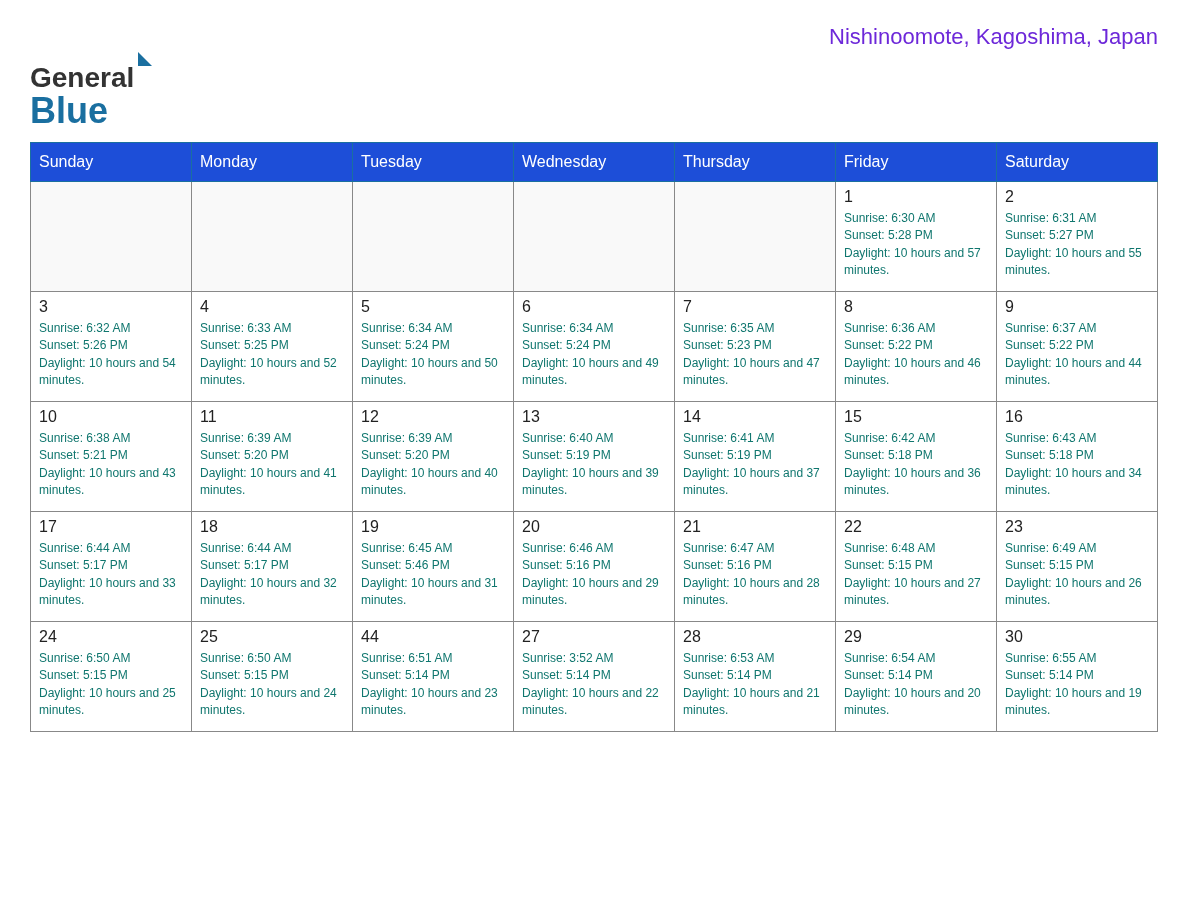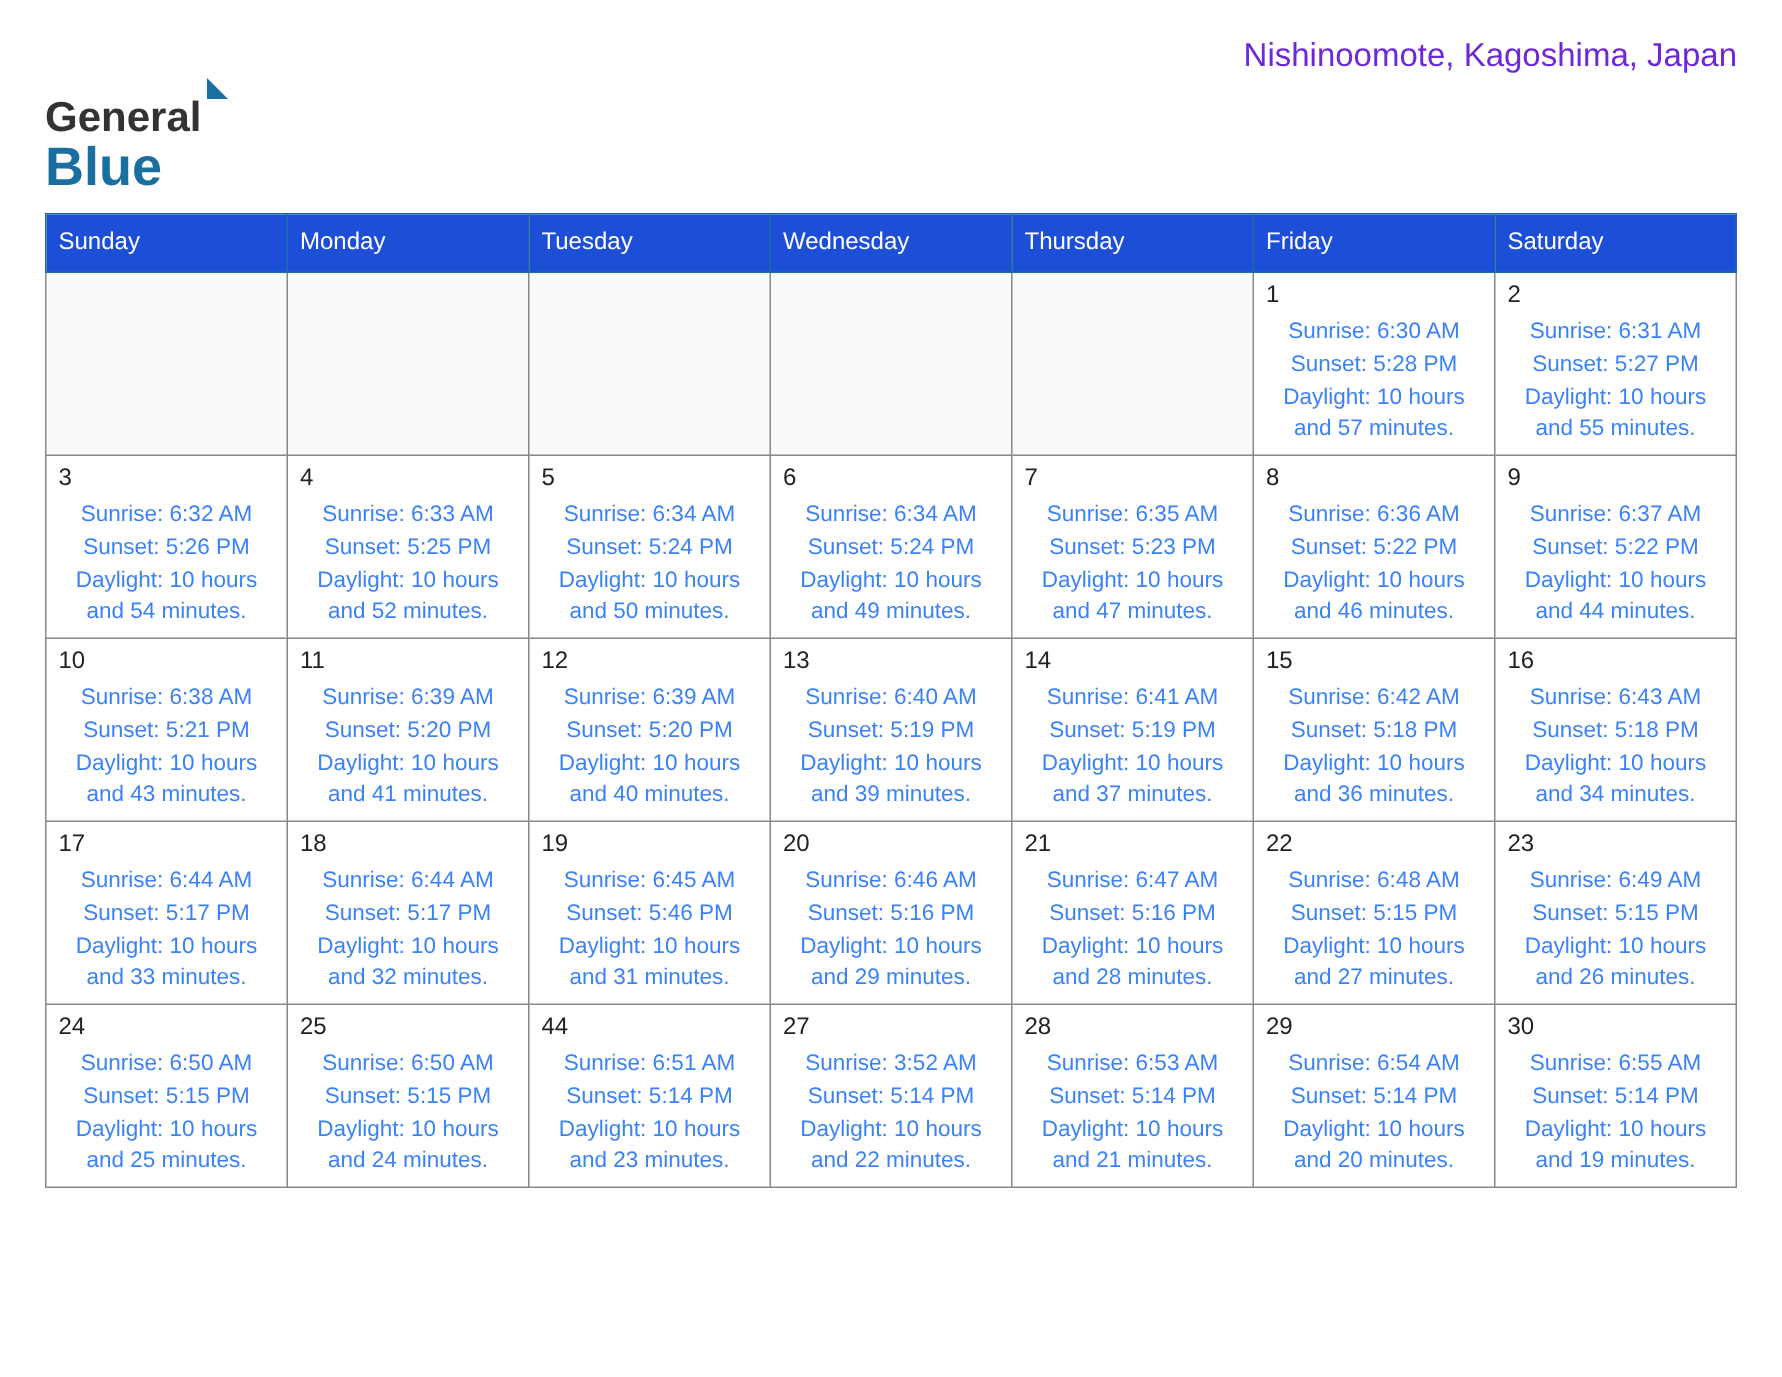--- a/index.html
+++ b/index.html
@@ -87,24 +87,23 @@
       color: #333;
     }
     .day-number {
       font-size: 16px;
       font-weight: normal;
       color: #222;
       display: block;
       margin-bottom: 4px;
     }
     .day-info {
-      font-size: 15px;
+      font-size: 12px;
       line-height: 1.45;
-      color: #3b82f6;
-      text-align: center;
+      color: #0f766e;
     }
     .empty-cell {
       background: #f9f9f9;
     }
     .calendar tr td {
       height: 110px;
     }
   </style>
 </head>
 <body>

